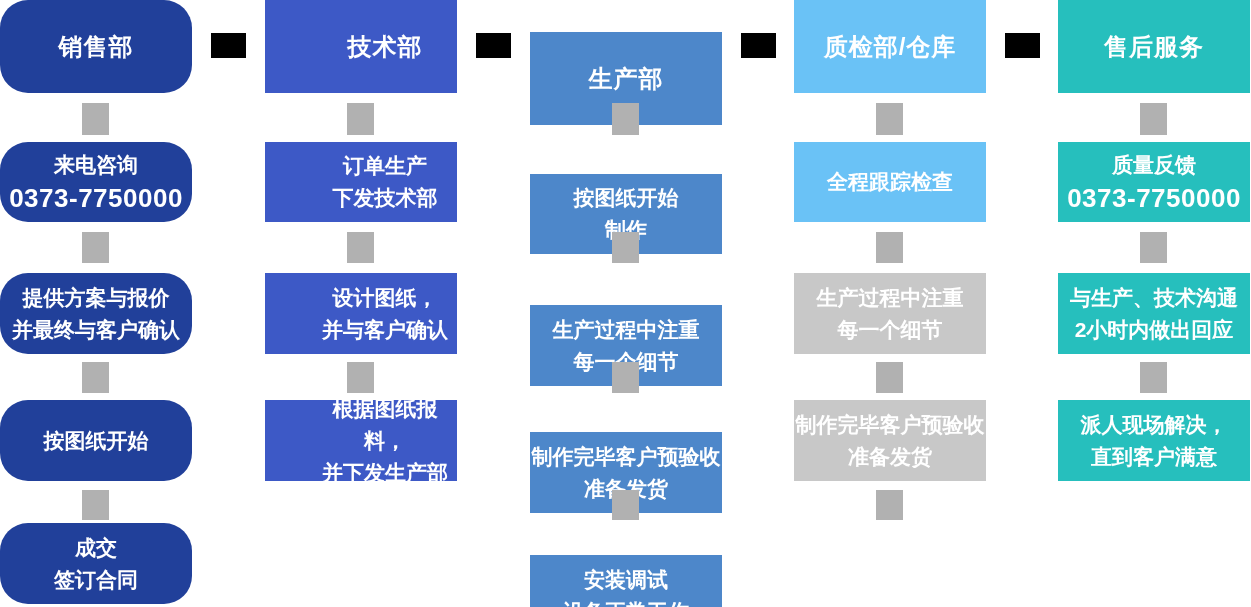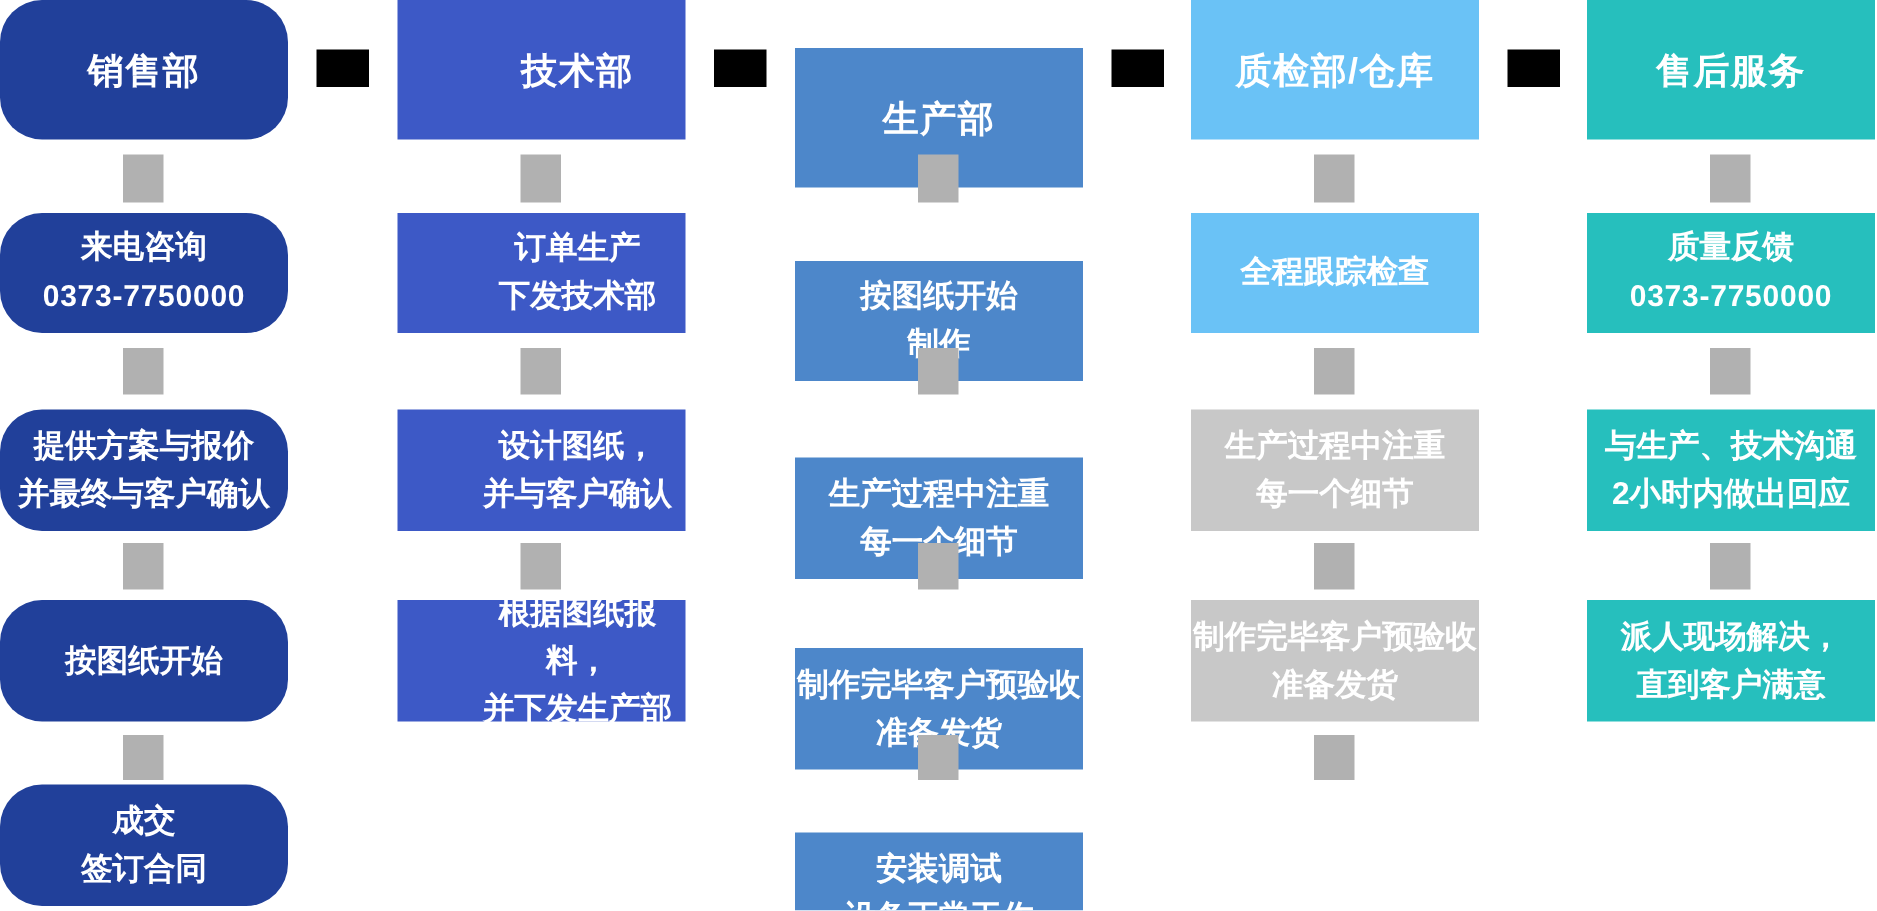--- a/index.html
+++ b/index.html
@@ -33,21 +33,21 @@
     color: var(--text);
     font-weight: bold;
     box-sizing: border-box;
   }
   .header { top: 0; height: 93px; font-size: 24px; letter-spacing: 1px; }
   .r2 { top: 142px; height: 80px; }
   .r3 { top: 273px; height: 81px; }
   .r4 { top: 400px; height: 81px; }
   .r5 { top: 523px; height: 81px; }
   .line { display: block; font-size: 21px; line-height: 32px; }
-  .phone { font-size: 20px; line-height: 34px; letter-spacing: 0.5px; }
+  .phone { font-size: 26px; line-height: 34px; letter-spacing: 0.5px; }
   .conn {
     position: absolute;
     left: 82px;
     width: 27px;
     background: var(--connector);
   }
   .c1 { top: 103px; height: 32px; }
   .c2 { top: 232px; height: 31px; }
   .c3 { top: 362px; height: 31px; }
   .c4 { top: 490px; height: 30px; }

